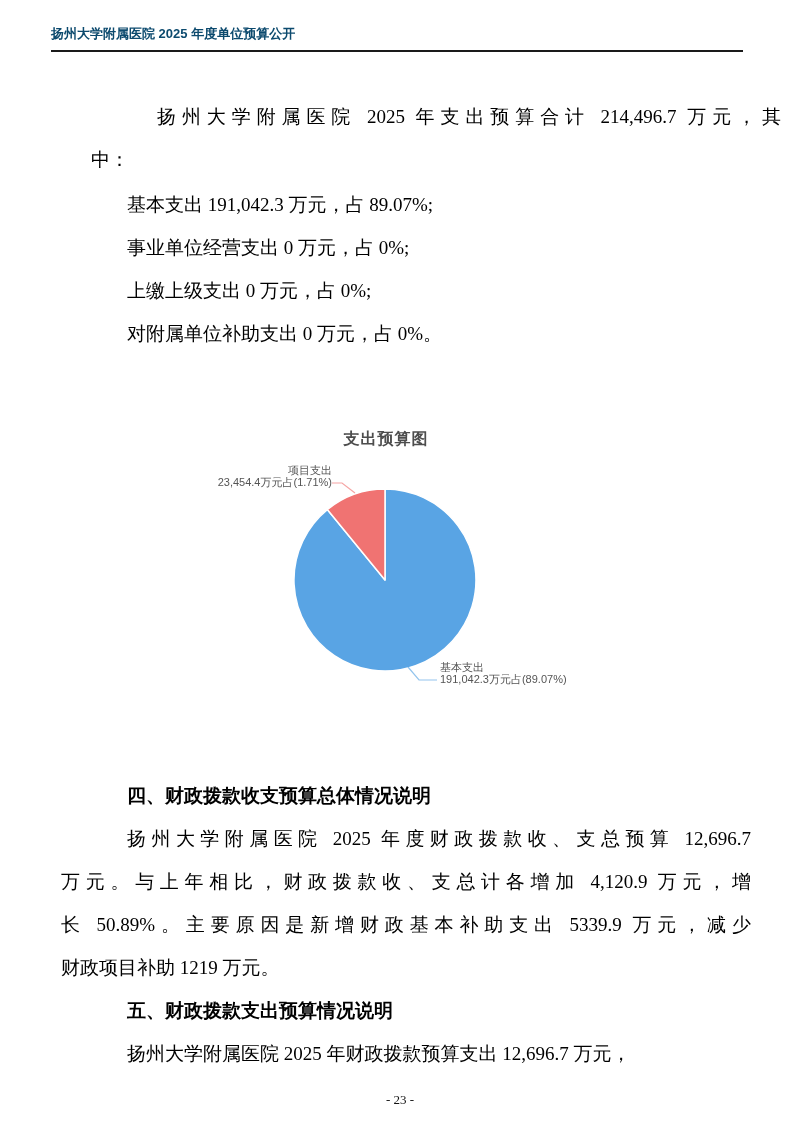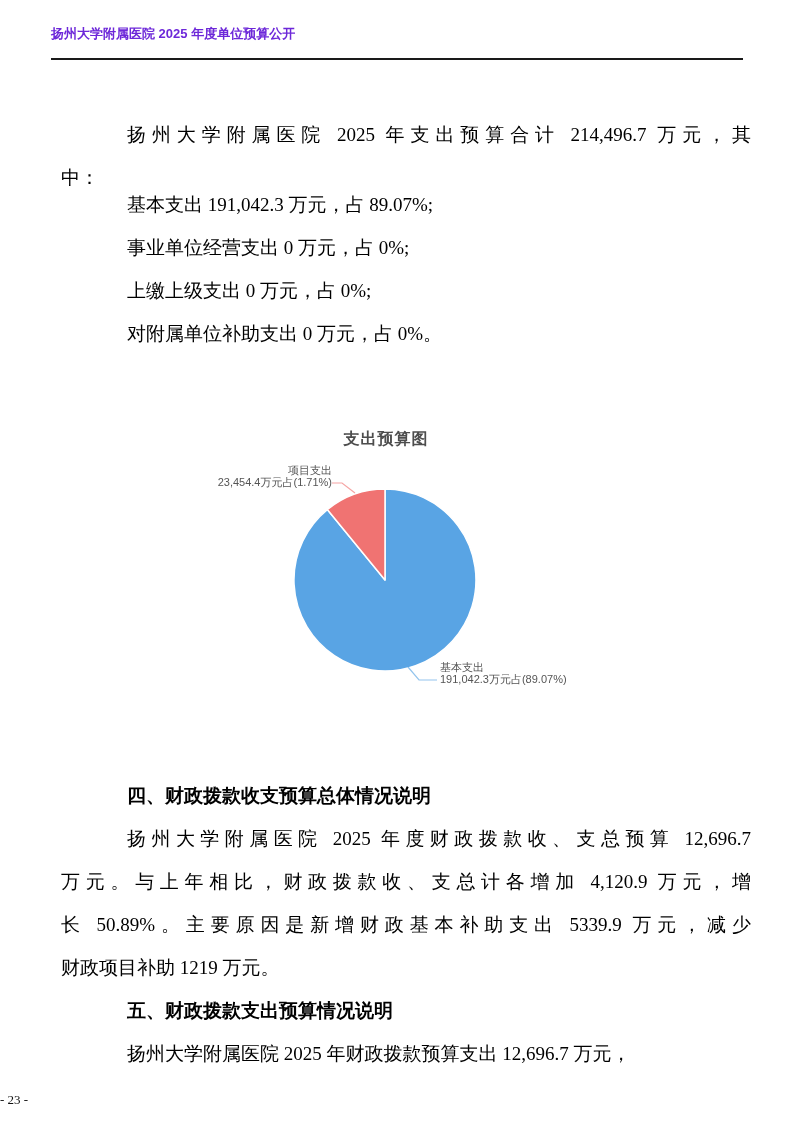--- a/index.html
+++ b/index.html
@@ -5,22 +5,22 @@
   html,body{margin:0;padding:0;}
   body{
     width:800px;height:1131px;background:#ffffff;position:relative;
     font-family:"Liberation Serif",serif;color:#000;overflow:hidden;
   }
   .abs{position:absolute;}
   
   .doc-header{
     top:26px;left:51px;width:692px;
     font-family:"Liberation Sans",sans-serif;font-weight:bold;
-    font-size:13px;line-height:16px;color:#6d28d9;
-    padding-bottom:16px;border-bottom:2px solid #1a1a1a;
+    font-size:13px;line-height:16px;color:#0c4a6e;
+    padding-bottom:8px;border-bottom:2px solid #1a1a1a;
   }
   
   .textblock{left:61px;width:690px;}
   .line{font-size:19px;line-height:43px;white-space:normal;}
   .indent{padding-left:66px;}
   .jfull{text-align:justify;text-align-last:justify;}
   .bold{font-weight:bold;}
   
   .chart-title{
     top:397px;left:0;width:772px;text-align:center;
@@ -28,32 +28,32 @@
     font-size:16px;color:#4d4d4d;letter-spacing:1px;margin-top:32px;
   }
   .chart-svg{top:425px;left:0;}
   .pie-label{
     position:absolute;font-family:"Liberation Sans",sans-serif;
     font-size:11px;line-height:11.5px;color:#555;
   }
   .pie-label.right{text-align:right;}
   
   .doc-footer{
-    top:1092px;left:0;width:800px;text-align:left;
+    top:1092px;left:0;width:800px;text-align:center;
     font-size:13px;color:#111;
   }
 </style>
 </head>
 <body>
 
 <div class="abs doc-header">
   <span>扬州大学附属医院 2025 年度单位预算公开</span>
 </div>
 
-<div class="abs textblock" style="top:113px;">
+<div class="abs textblock" style="top:95px;margin-left:30px;">
   <div class="line indent jfull">扬州大学附属医院 2025 年支出预算合计 214,496.7 万元，其</div>
   <div class="line">中：</div>
 </div>
 
 <div class="abs textblock" style="top:183px;">
   <div class="line indent">基本支出 191,042.3 万元，占 89.07%;</div>
   <div class="line indent">事业单位经营支出 0 万元，占 0%;</div>
   <div class="line indent">上缴上级支出 0 万元，占 0%;</div>
   <div class="line indent">对附属单位补助支出 0 万元，占 0%。</div>
 </div>

